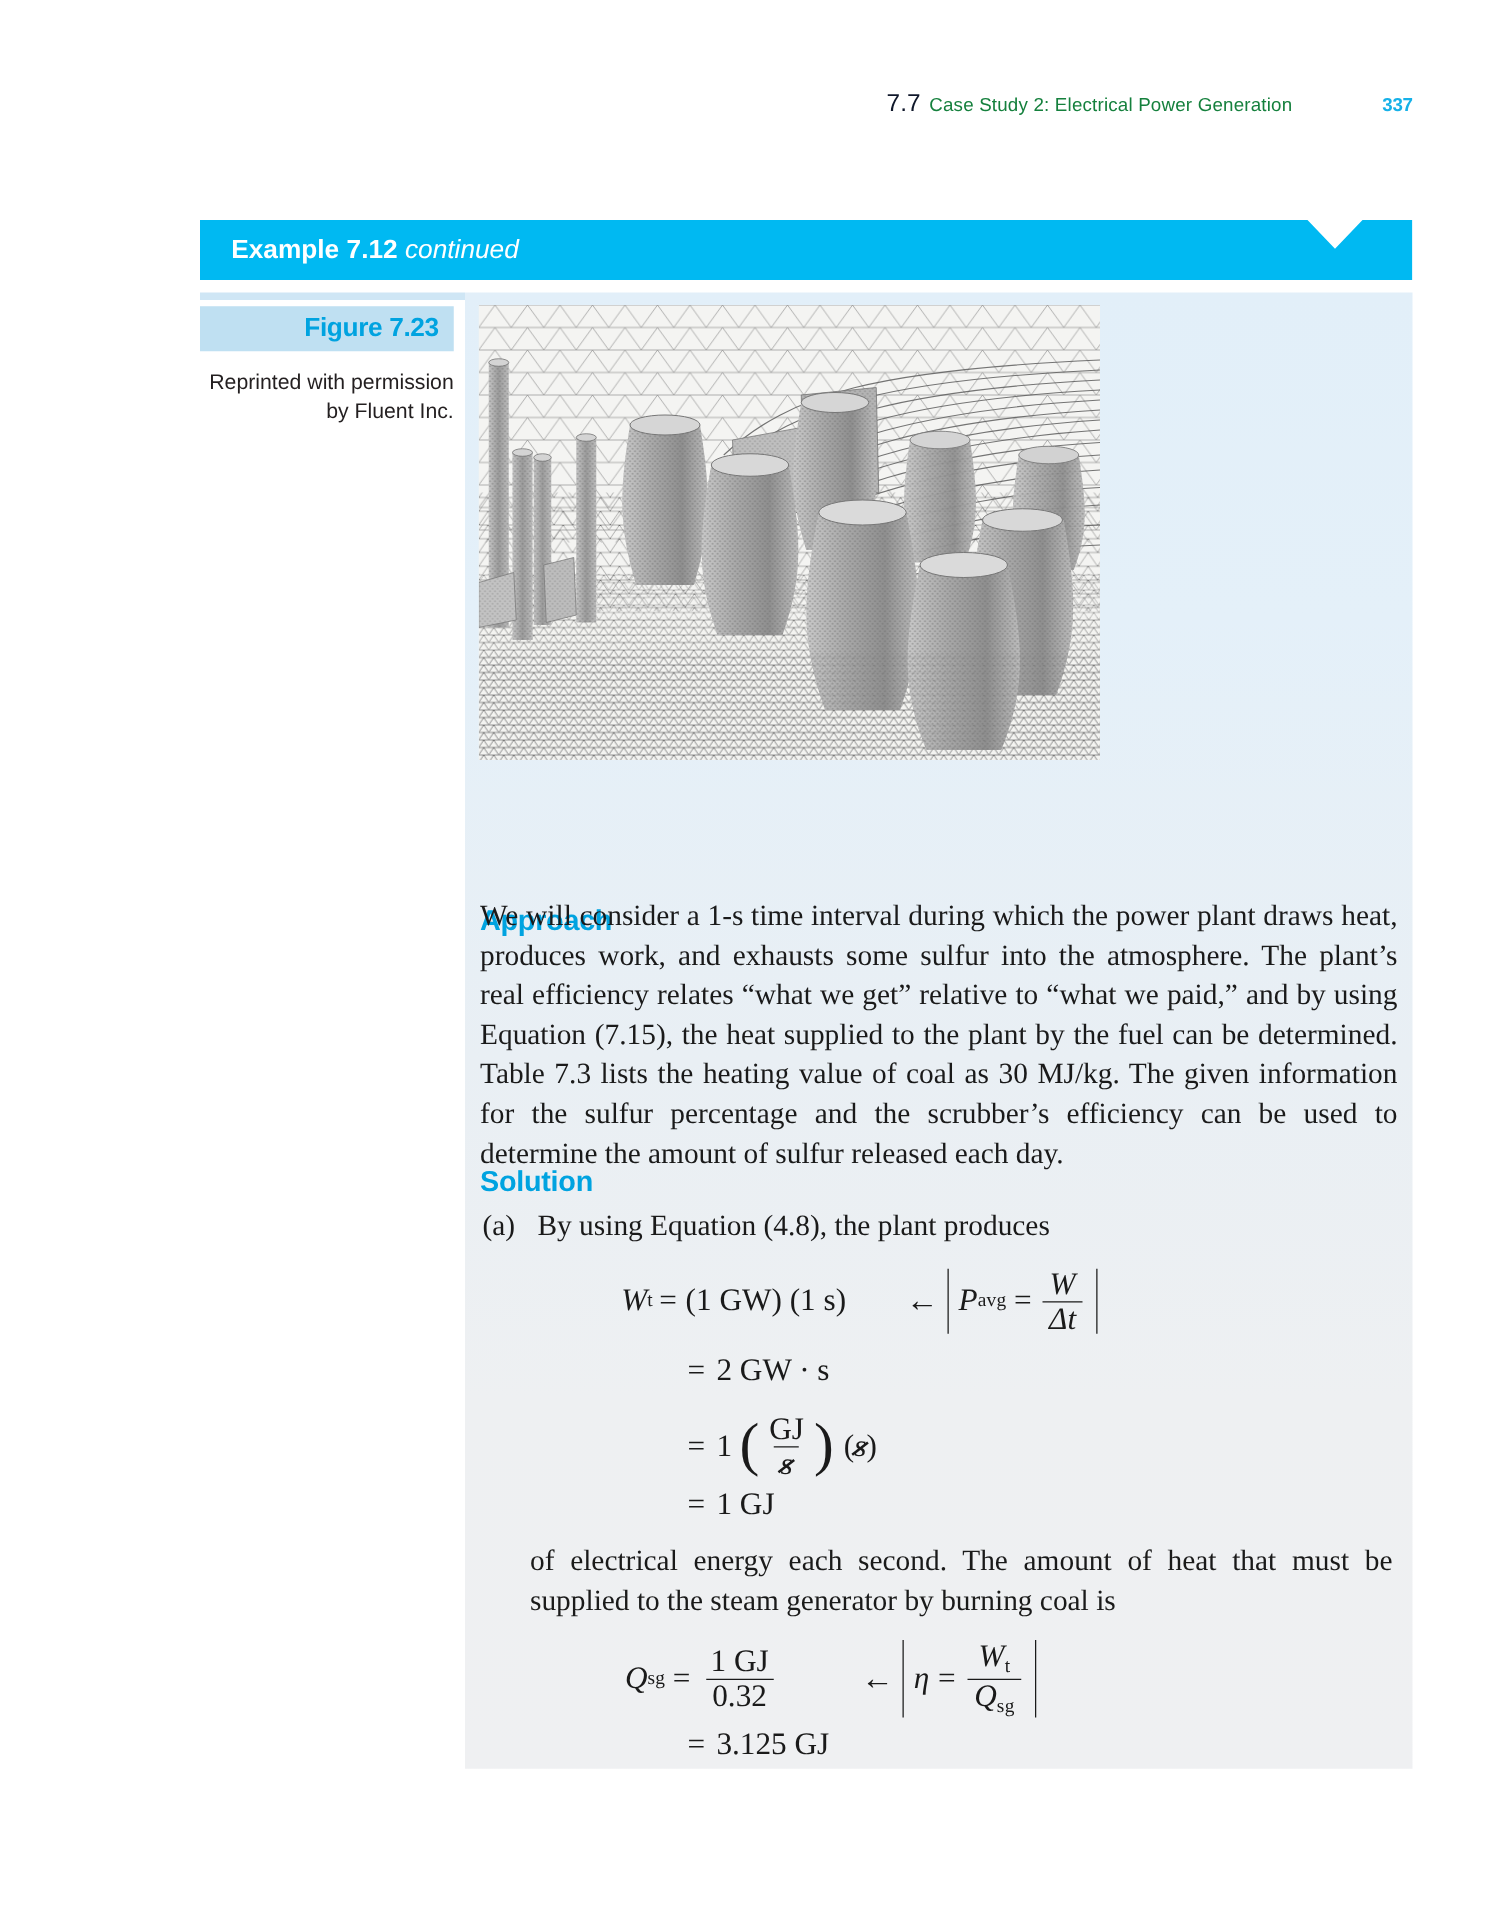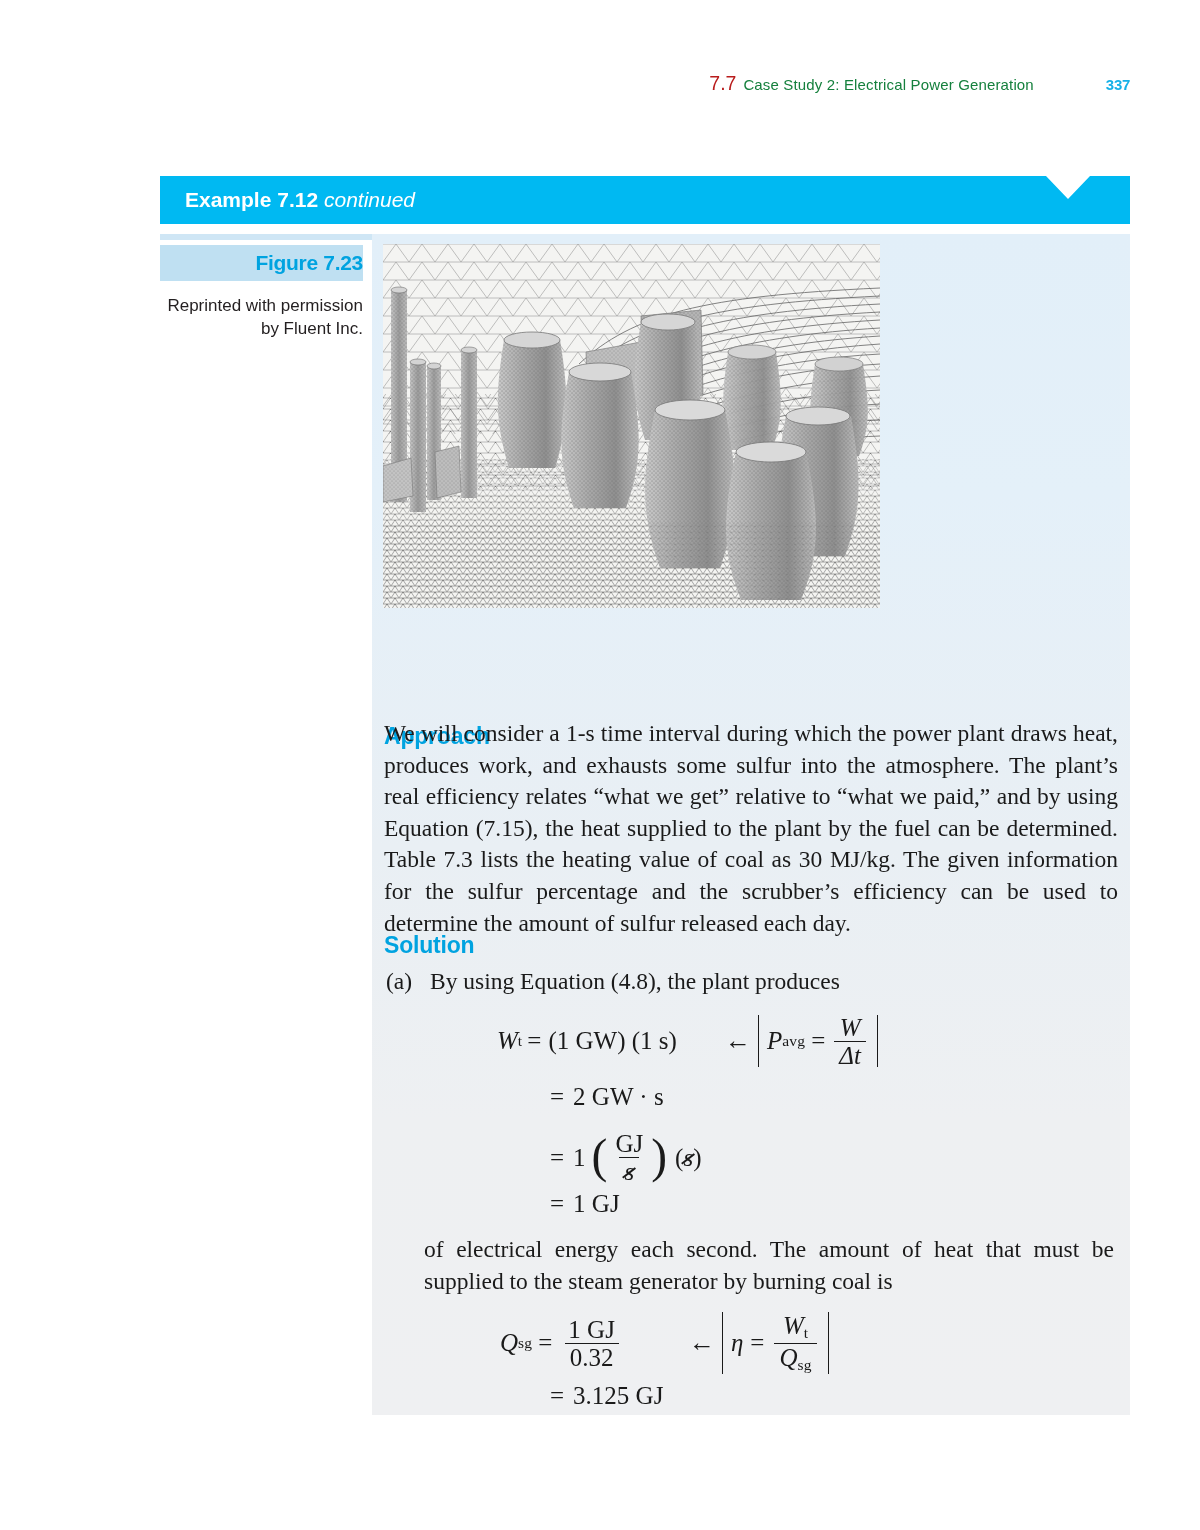--- a/index.html
+++ b/index.html
@@ -27,21 +27,21 @@
     justify-content: flex-end;
   }
   #running-head .rh-title {
     font-size: 15px;
     color: #15803d;
     letter-spacing: 0.15px;
     white-space: nowrap;
   }
   #running-head .rh-sect {
     font-size: 19.5px;
-    color: #b91c1c;
+    color: #0f172a;
     margin-right: 7px;
     margin-left: 44px;
   }
   #running-head .rh-page {
     font-size: 15px;
     font-weight: bold;
     color: #16b1e8;
     margin-left: 72px;
     letter-spacing: -0.3px;
   }
@@ -85,20 +85,21 @@
     height: 36px;
     background: #bfe0f2;
     display: flex;
     align-items: center;
     justify-content: flex-end;
   }
   #figure-label-band .fig-label {
     font-size: 21px;
     font-weight: bold;
     color: #00a3e0;
+    margin-right: 12px;
     letter-spacing: -0.3px;
     white-space: nowrap;
   }
   #figure-credit {
     position: absolute;
     left: 140px;
     top: 295px;
     width: 223px;
     text-align: right;
     font-size: 17px;

